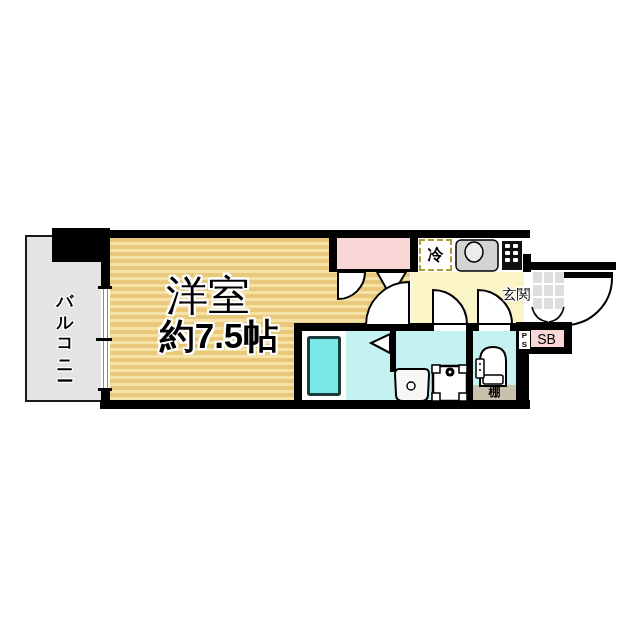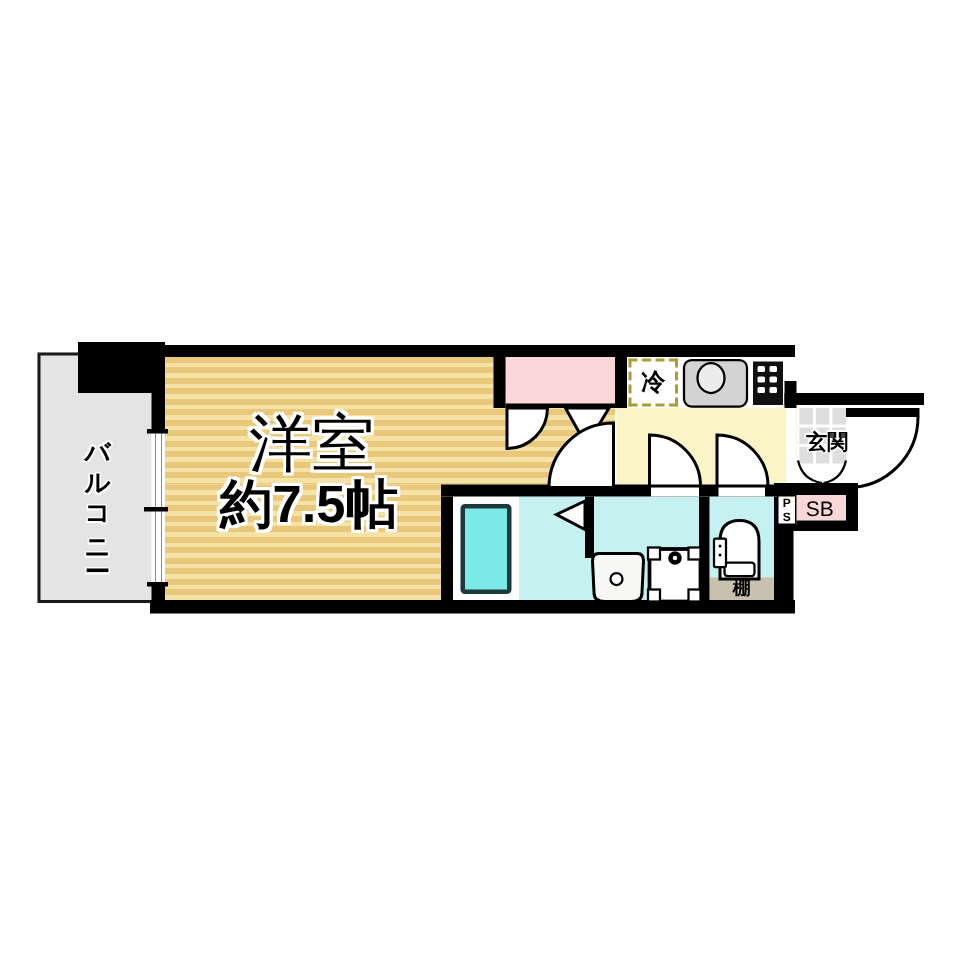--- a/index.html
+++ b/index.html
@@ -127,21 +127,21 @@
       <path d="M480,386 L480,361 Q480,347 493,347 Q506,347 506,361 L506,386 Z" fill="#fff" stroke="#000" stroke-width="2"></path>
       <rect x="483" y="375" width="20" height="9" rx="2" fill="#fff" stroke="#000" stroke-width="1.5"></rect>
       <rect x="476" y="359" width="8" height="19" rx="1" fill="#fff" stroke="#000" stroke-width="1.5"></rect>
       <circle cx="480" cy="364" r="1" fill="#000"></circle>
       <circle cx="480" cy="370" r="1" fill="#000"></circle>
     </g>
   </svg>
 
   <div class="lbl vtext outline-sm" style="left:47px;top:266px;width:36px;height:125px;font-size:17px;font-weight:700;">バルコニー</div>
   <div class="lbl outline" style="left:138px;top:277px;width:140px;height:38px;font-size:42px;font-weight:400;">洋室</div>
-  <div class="lbl outline" style="left:111px;top:317px;width:190px;height:38px;font-size:35px;font-weight:700;">約7.5帖</div>
+  <div class="lbl outline" style="left:124px;top:317px;width:190px;height:38px;font-size:35px;font-weight:700;">約7.5帖</div>
   <div class="abs fridge" style="left:419px;top:239px;width:33px;height:32px;"></div>
   <div class="lbl" style="left:419px;top:240px;width:33px;height:30px;font-size:16px;font-weight:600;">冷</div>
-  <div class="lbl outline-sm" style="left:533px;top:286px;width:37px;height:18px;font-size:14px;font-weight:700;">玄関</div>
+  <div class="lbl outline-sm" style="left:498px;top:286px;width:37px;height:18px;font-size:14px;font-weight:400;">玄関</div>
   <div class="lbl" style="left:529px;top:330px;width:35px;height:17px;font-size:14px;">SB</div>
   <div class="lbl vup" style="left:518px;top:331px;width:13px;height:18px;font-size:8px;font-weight:600;">PS</div>
   <div class="lbl" style="left:473px;top:385px;width:43px;height:15px;font-size:12px;font-weight:600;">棚</div>
 
 </div>
 
 </body></html>

